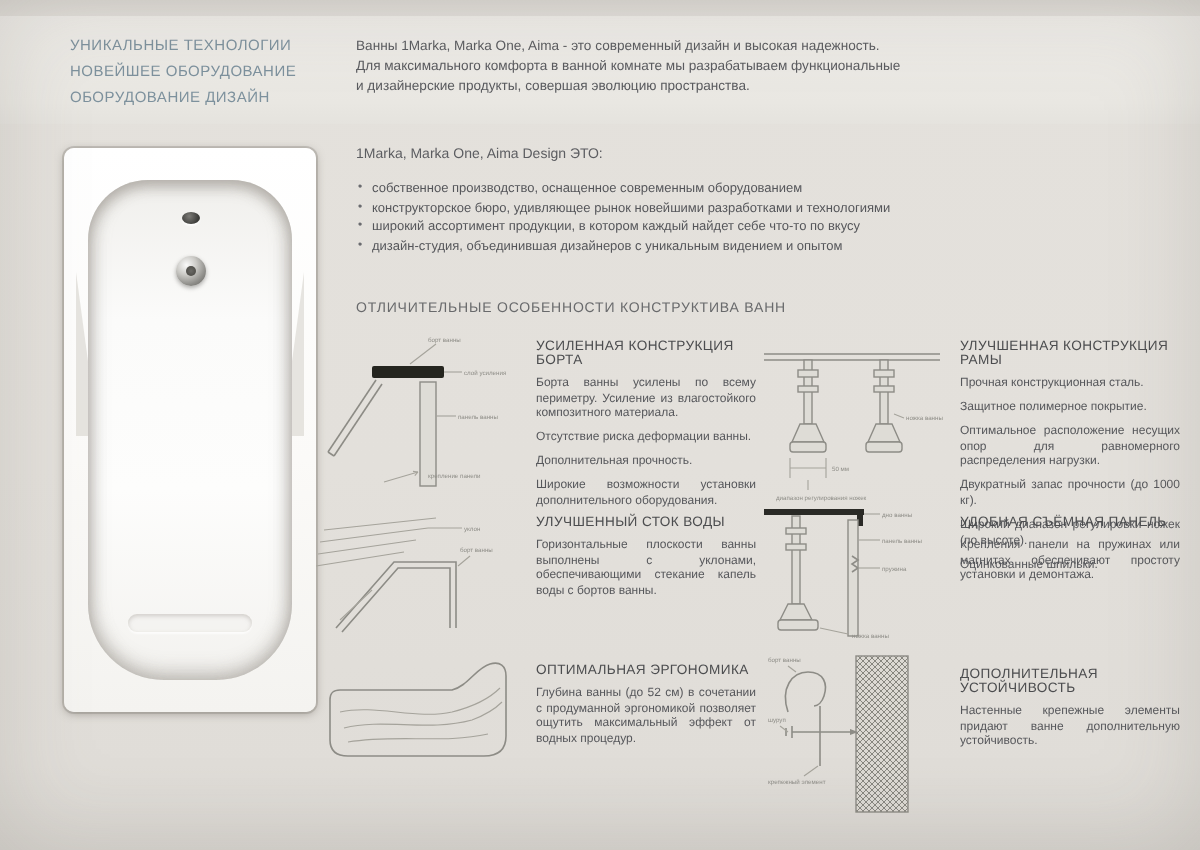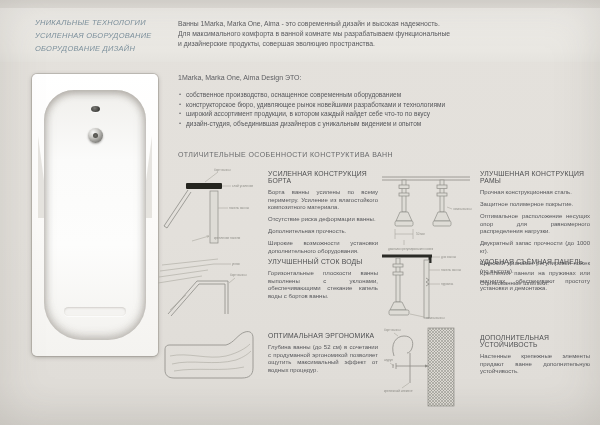--- a/index.html
+++ b/index.html
@@ -13,21 +13,21 @@
     background:linear-gradient(180deg,#dbd8d3 0,#e4e1dc 3%,#e3e0db 55%,#e0ddd8 90%,#d9d6d1 100%);
   }
   .page::after{
     content:"";position:absolute;inset:0;pointer-events:none;
     box-shadow:inset 0 0 46px rgba(125,119,110,.22);
   }
   .header-band{
     position:absolute;left:0;right:0;top:8px;height:54px;
     background:linear-gradient(180deg,#eeece8,#e9e7e2 80%,#e5e3de);
   }
-  .tagline{position:absolute;left:35px;top:16px;font-style:italic;}
+  .tagline{position:absolute;left:35px;top:16px;}
   .tagline div{font-size:7.5px;line-height:13px;letter-spacing:.25px;color:#7d919d;}
   .intro{position:absolute;left:178px;top:19px;}
   .intro div{font-size:6.8px;line-height:10px;color:#5a5b5f;}
 
   
   .tub-wrap{position:absolute;left:26px;top:70px;width:138px;height:292px;}
   .tub-outer{
     position:absolute;left:6px;top:4px;right:6px;bottom:6px;border-radius:5px;
     background:linear-gradient(180deg,#ffffff,#fbfaf8 55%,#f4f3f0);
     box-shadow:0 1px 4px rgba(110,104,96,.5), 0 0 0 1px #c6c3bd;
@@ -84,21 +84,21 @@
 </style>
 </head>
 <body>
 
 <div class="page">
 
   <div class="header-band"></div>
 
   <div class="tagline">
     <div>УНИКАЛЬНЫЕ ТЕХНОЛОГИИ</div>
-    <div>УСИЛЕННАЯ ОБОРУДОВАНИЕ</div>
+    <div>НОВЕЙШЕЕ ОБОРУДОВАНИЕ</div>
     <div>ОБОРУДОВАНИЕ ДИЗАЙН</div>
   </div>
 
   <div class="intro">
     <div>Ванны 1Marka, Marka One, Aima - это современный дизайн и высокая надежность.</div>
     <div>Для максимального комфорта в ванной комнате мы разрабатываем функциональные</div>
     <div>и дизайнерские продукты, совершая эволюцию пространства.</div>
   </div>
 
   <div class="tub-wrap">

